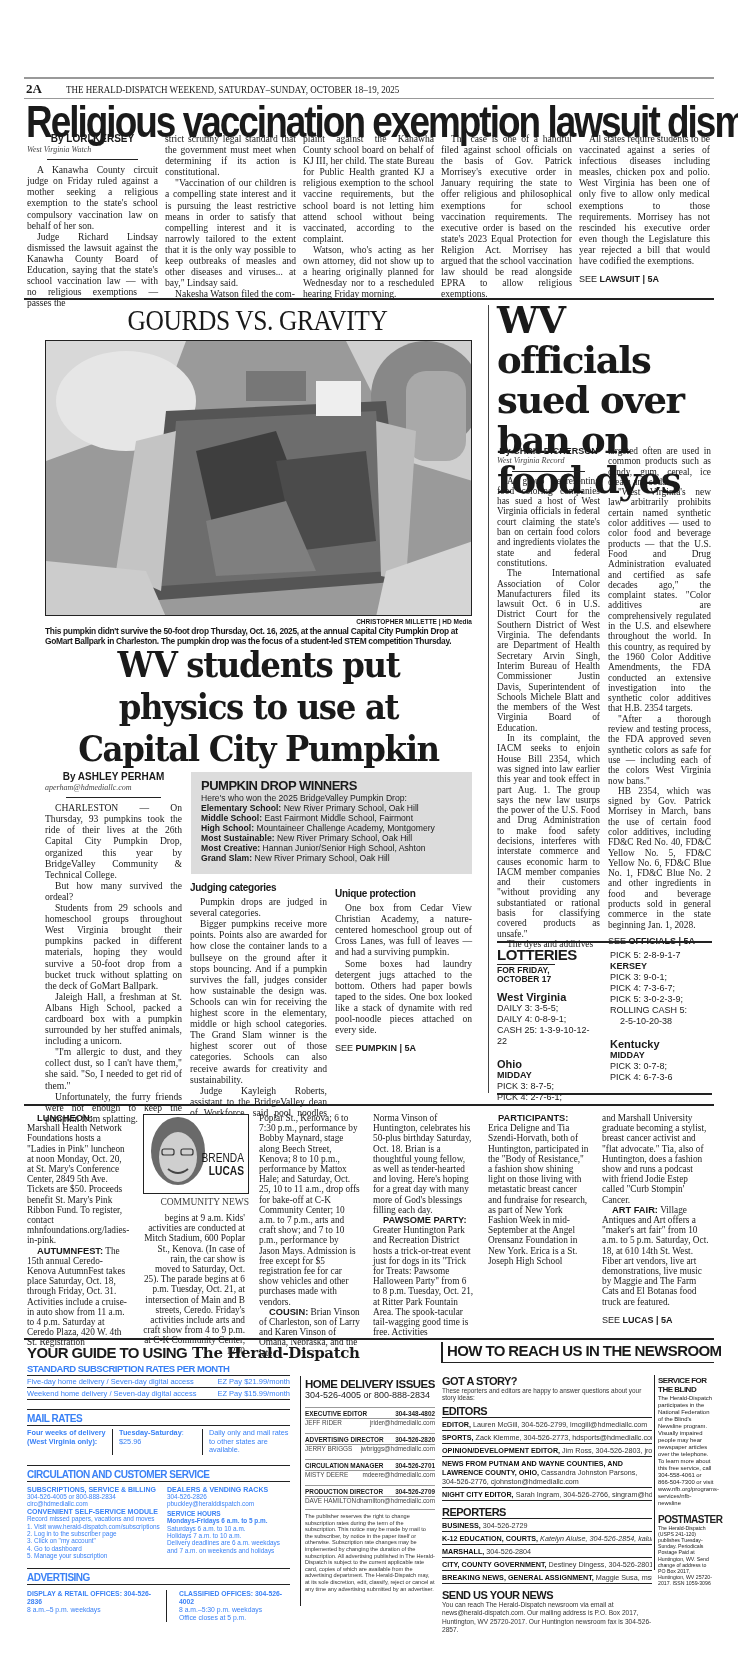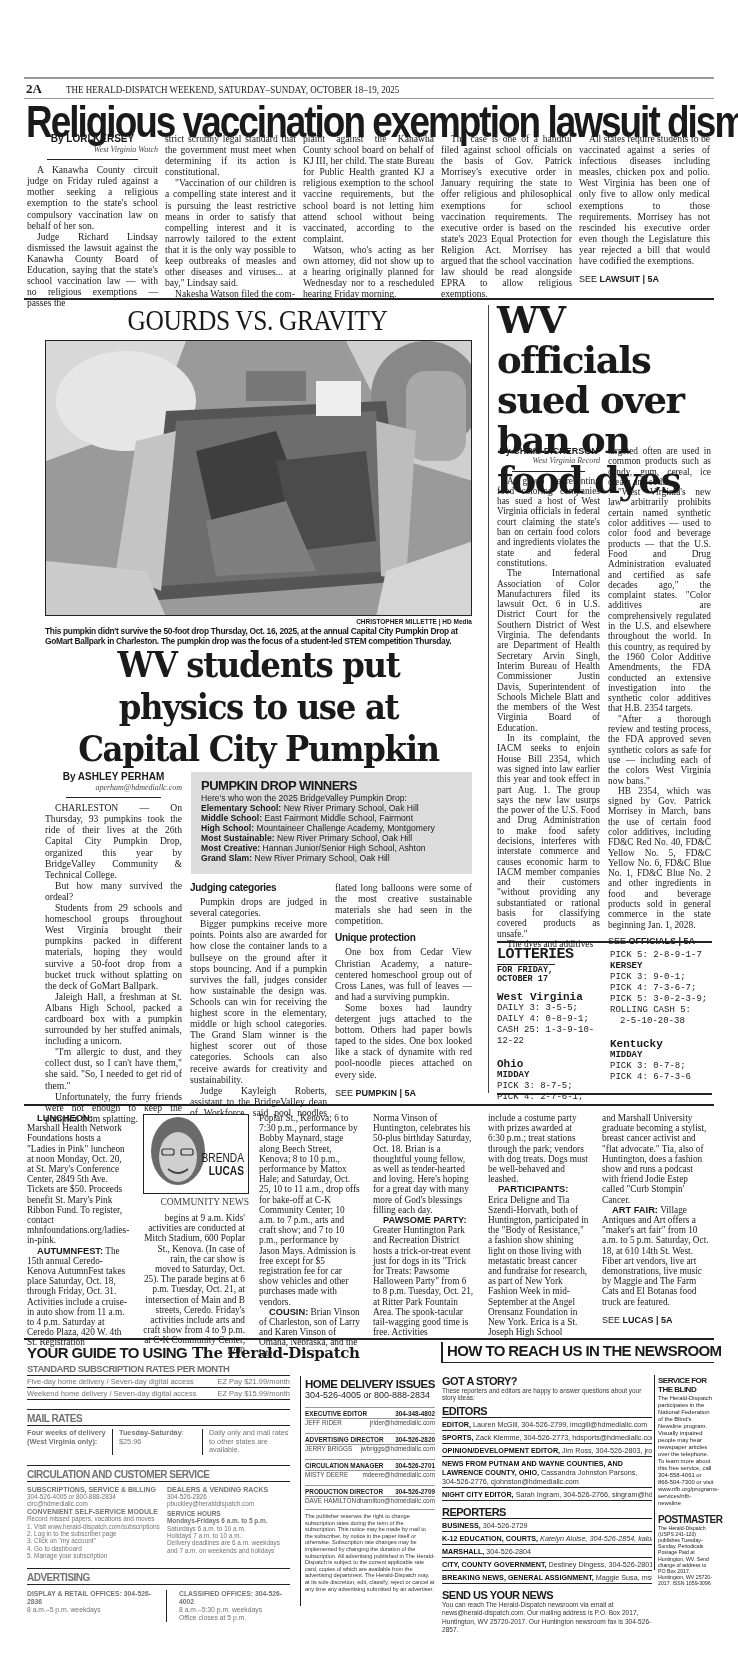--- a/index.html
+++ b/index.html
@@ -4,33 +4,33 @@
 <style>
 *{box-sizing:border-box;margin:0;padding:0}
 body{width:738px;height:1656px;background:#fff;color:#1a1a1a;font-family:"DejaVu Serif",serif;overflow:hidden;position:relative}
 .abs{position:absolute}
 .rule{position:absolute;background:#222}
 .rule.gray{background:#999}
 .col{position:absolute;font-family:"Liberation Serif",serif;font-size:9.6px;line-height:11.1px;text-align:justify;hyphens:auto}
 .col p{text-indent:10px}
 .col p.noind{text-indent:0}
 .byline{text-align:center;font-family:"Liberation Sans",sans-serif;font-weight:bold;font-size:10px}
-.byline-sub{text-align:right;font-style:italic;font-size:8px;color:#444;font-family:"Liberation Serif",serif}
+.byline-sub{text-align:left;font-style:italic;font-size:8px;color:#444;font-family:"Liberation Serif",serif}
 .byline-rule{width:70%;margin:4px auto 4px;height:1px;background:#222}
 .see{font-family:"Liberation Sans",sans-serif;font-size:9px;margin-top:8px}
 .see b{font-weight:bold}
 .sub-head{font-family:"Liberation Sans",sans-serif;font-weight:bold;font-size:10px;margin:6px 0 3px;letter-spacing:-0.3px}
 .photo{position:absolute;border:1px solid #222;overflow:hidden;background:#888}
 .lead b{font-family:"Liberation Sans",sans-serif;font-weight:bold}
 .small{font-family:"Liberation Sans",sans-serif}
 .box-title{font-family:"Liberation Sans",sans-serif;font-weight:bold;letter-spacing:-0.5px}
 .srow{display:flex;justify-content:space-between;border-bottom:1px solid #222;font-size:7.5px;padding:1px 0}
 .contact-row{border-bottom:1px solid #222;font-size:7.2px;padding:1.5px 0;font-family:Liberation Sans, sans-serif;color:#333;white-space:nowrap;overflow:hidden}
 .contact-row b{color:#111}
-.lot{font-family:Liberation Mono, monospace;font-size:9px;line-height:11px}
+.lot{font-family:Liberation Sans, sans-serif;font-size:9px;line-height:11px}
 .lot .h{font-weight:bold;font-size:11px;margin-top:8px}
 .lot .s{font-weight:bold}
 </style>
 </head>
 <body>
 
 <div class="rule gray" style="left:24px;top:77px;width:690px;height:2px"></div>
 <div class="abs" style="left:26px;top:81px;font-family:'Liberation Serif',serif;font-weight:bold;font-size:13px">2A</div>
 <div class="abs" style="left:66px;top:84px;font-family:'Liberation Serif',serif;font-size:10px;transform:scaleX(0.9);transform-origin:left">THE HERALD-DISPATCH WEEKEND, SATURDAY–SUNDAY, OCTOBER 18–19, 2025</div>
 <div class="rule gray" style="left:24px;top:98px;width:690px;height:1px"></div>
@@ -113,21 +113,20 @@
   <div><b>Grand Slam:</b> <span>New River Primary School, Oak Hill</span></div>
 </div>
 
 <div class="col" style="left:190px;top:876px;width:137px">
   <div class="sub-head">Judging categories</div>
   <p>Pumpkin drops are judged in several categories.</p>
   <p>Bigger pumpkins receive more points. Points also are awarded for how close the container lands to a bullseye on the ground after it stops bouncing. And if a pumpkin survives the fall, judges consider how sustainable the design was. Schools can win for receiving the highest score in the elementary, middle or high school categories. The Grand Slam winner is the highest scorer out of those categories. Schools can also receive awards for creativity and sustainability.</p>
   <p>Judge Kayleigh Roberts, assistant to the BridgeValley dean of Workforce, said pool noodles and unin-</p>
 </div>
 <div class="col" style="left:335px;top:882px;width:137px">
-  <p class="noind">flated long balloons were some of the most creative sustainable materials she had seen in the competition.</p>
   <div class="sub-head">Unique protection</div>
   <p>One box from Cedar View Christian Academy, a nature-centered homeschool group out of Cross Lanes, was full of leaves — and had a surviving pumpkin.</p>
   <p>Some boxes had laundry detergent jugs attached to the bottom. Others had paper bowls taped to the sides. One box looked like a stack of dynamite with red pool-noodle pieces attached on every side.</p>
   <div class="see"><span>SEE</span> <b>PUMPKIN | 5A</b></div>
 </div>
 
 <div class="rule" style="left:488px;top:305px;width:1px;height:788px;background:#444"></div>
 
 <h2 class="abs" style="left:497px;top:300px;width:220px;font-family:'DejaVu Serif',serif;font-weight:bold;font-size:37px;line-height:40px;letter-spacing:-1.4px">WV officials sued over ban on food dyes</h2>
 
@@ -204,37 +203,36 @@
 </div>
 <div class="col" style="left:259px;top:1113px;width:102px;font-size:9.3px;line-height:10.2px;text-align:left">
   <p class="noind">Poplar St., Kenova; 6 to 7:30 p.m., performance by Bobby Maynard, stage along Beech Street, Kenova; 8 to 10 p.m., performance by Mattox Hale; and Saturday, Oct. 25, 10 to 11 a.m., drop offs for bake-off at C-K Community Center; 10 a.m. to 7 p.m., arts and craft show; and 7 to 10 p.m., performance by Jason Mays. Admission is free except for $5 registration fee for car show vehicles and other purchases made with vendors.</p>
   <p class="lead"><b>COUSIN:</b> <span>Brian Vinson of Charleston, son of Larry and Karen Vinson of Omaha, Nebraska, and the late</span></p>
 </div>
 <div class="col" style="left:373px;top:1113px;width:102px;font-size:9.3px;line-height:10.2px;text-align:left">
   <p class="noind">Norma Vinson of Huntington, celebrates his 50-plus birthday Saturday, Oct. 18. Brian is a thoughtful young fellow, as well as tender-hearted and loving. Here's hoping for a great day with many more of God's blessings filling each day.</p>
   <p class="lead"><b>PAWSOME PARTY:</b> <span>Greater Huntington Park and Recreation District hosts a trick-or-treat event just for dogs in its "Trick for Treats: Pawsome Halloween Party" from 6 to 8 p.m. Tuesday, Oct. 21, at Ritter Park Fountain Area. The spook-tacular tail-wagging good time is free. Activities</span></p>
 </div>
 <div class="col" style="left:488px;top:1113px;width:102px;font-size:9.3px;line-height:10.2px;text-align:left">
-  <p class="noind">include a costume party with prizes awarded at 6:30 p.m.; treat stations through the park; vendors with dog treats. Dogs must be well-behaved and leashed.</p>
   <p class="lead"><b>PARTICIPANTS:</b> <span>Erica Deligne and Tia Szendi-Horvath, both of Huntington, participated in the "Body of Resistance," a fashion show shining light on those living with metastatic breast cancer and fundraise for research, as part of New York Fashion Week in mid-September at the Angel Orensanz Foundation in New York. Erica is a St. Joseph High School</span></p>
 </div>
 <div class="col" style="left:602px;top:1113px;width:108px;font-size:9.3px;line-height:10.2px;text-align:left">
   <p class="noind">and Marshall University graduate becoming a stylist, breast cancer activist and "flat advocate." Tia, also of Huntington, does a fashion show and runs a podcast with friend Jodie Estep called "Curb Stompin' Cancer.</p>
   <p class="lead"><b>ART FAIR:</b> <span>Village Antiques and Art offers a "maker's art fair" from 10 a.m. to 5 p.m. Saturday, Oct. 18, at 610 14th St. West. Fiber art vendors, live art demonstrations, live music by Maggie and The Farm Cats and El Botanas food truck are featured.</span></p>
   <div class="see"><span>SEE</span> <b>LUCAS | 5A</b></div>
 </div>
 
 <div class="rule" style="left:24px;top:1338px;width:690px;height:1.5px"></div>
 
 <div class="abs" style="left:27px;top:1343px;white-space:nowrap">
   <span style="font-family:'Liberation Sans',sans-serif;font-weight:bold;font-size:15px;letter-spacing:-0.6px">YOUR GUIDE TO USING</span>
   <span style="font-family:'DejaVu Serif',serif;font-weight:bold;font-size:15px;letter-spacing:-0.4px">The Herald-Dispatch</span>
 </div>
 
-<div class="abs small" style="left:27px;top:1363px;width:263px;color:#737373">
+<div class="abs small" style="left:27px;top:1363px;width:263px;color:#3b82f6">
   <div class="box-title" style="font-size:9.5px;border-bottom:1.5px solid #222;padding-bottom:1px">STANDARD SUBSCRIPTION RATES PER MONTH</div>
   <div class="srow">
       <span>Five-day home delivery / Seven-day digital access</span>
       <span>EZ Pay $21.99/month</span>
     </div>
   <div class="srow">
       <span>Weekend home delivery / Seven-day digital access</span>
       <span>EZ Pay $15.99/month</span>
     </div>
 

